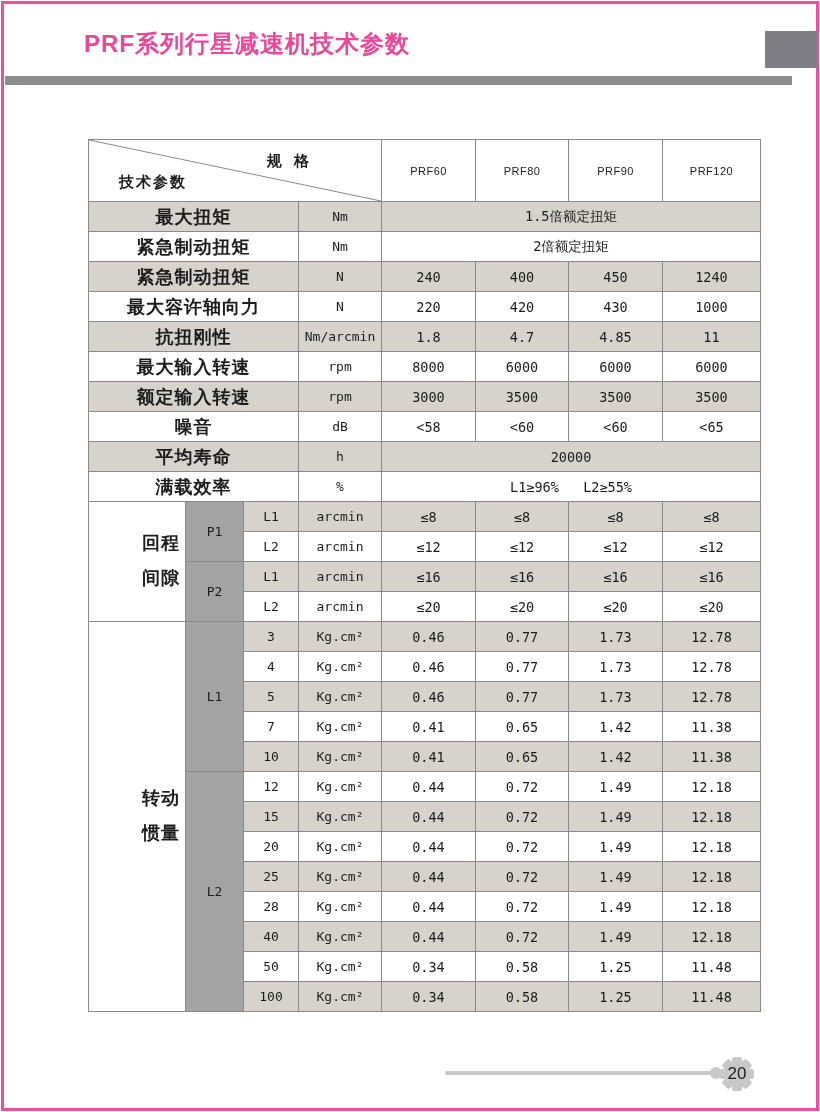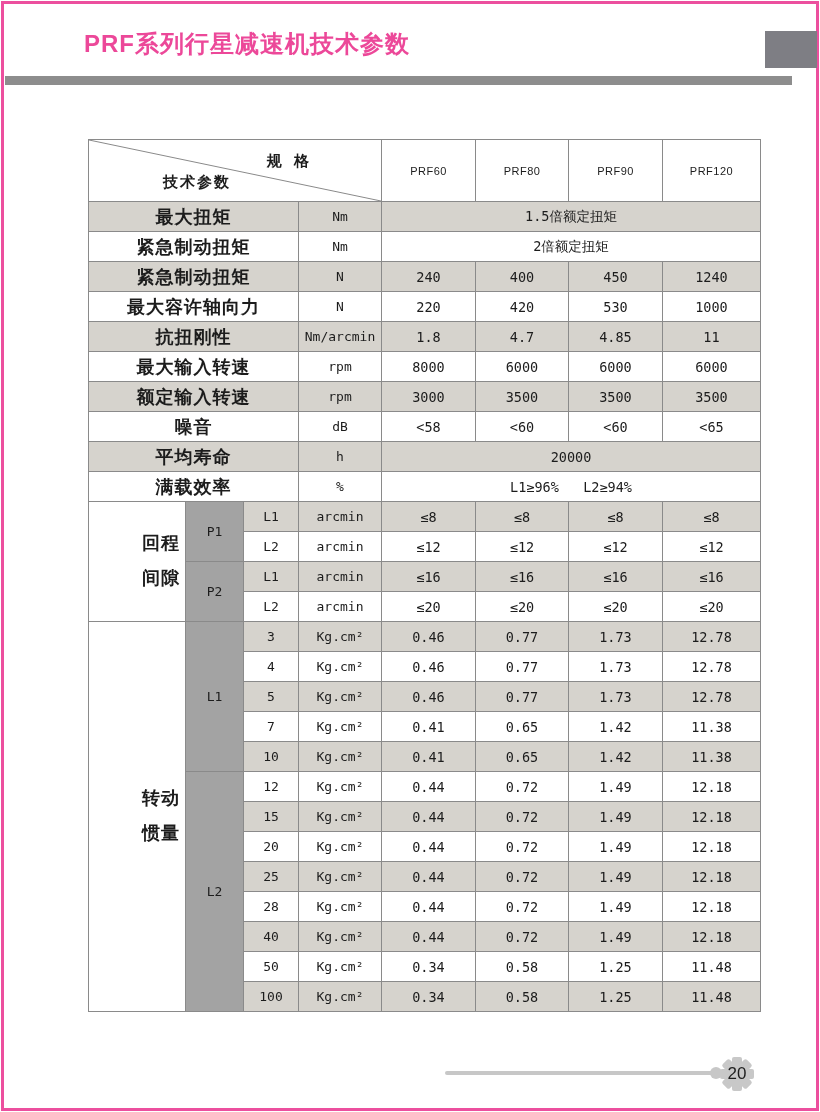--- a/index.html
+++ b/index.html
@@ -38,21 +38,21 @@
   td.colhead{font-size:11px;letter-spacing:0.5px;}
   td.sect{background:#ffffff;}
   td.sect .wrapnarrow{display:inline-block;max-width:2.6em;line-height:1.9;margin-left:48px;}
   td.grp{background:#a3a3a3;}
   td.diag{position:relative;background:#ffffff;}
   td.diag .diagline{position:absolute;left:0;top:0;width:100%;height:100%;}
   td.diag .diag-top{
     position:absolute;right:68px;top:12px;font-weight:bold;font-size:15px;letter-spacing:4px;
   }
   td.diag .diag-bottom{
-    position:absolute;left:30px;bottom:9px;font-weight:bold;font-size:15px;letter-spacing:2px;margin-left:44px;
+    position:absolute;left:30px;bottom:9px;font-weight:bold;font-size:15px;letter-spacing:2px;
   }
   .footer-line{
     position:absolute;left:445px;top:1071px;width:272px;height:4px;
     background:#c7c7c7;border-radius:2px;
   }
   .footer-dot{
     position:absolute;left:710px;top:1067px;width:12px;height:12px;border-radius:50%;
     background:#c7c7c7;
   }
   .page-gear{
@@ -115,21 +115,21 @@
         <td class="val sh">240</td>
         <td class="val sh">400</td>
         <td class="val sh">450</td>
         <td class="val sh">1240</td>
       </tr>
       <tr class="data">
         <td class="lab" colspan="3">最大容许轴向力</td>
         <td class="unit">N</td>
         <td class="val">220</td>
         <td class="val">420</td>
-        <td class="val">530</td>
+        <td class="val">430</td>
         <td class="val">1000</td>
       </tr>
       <tr class="data">
         <td class="lab sh" colspan="3">抗扭刚性</td>
         <td class="unit sh">Nm/arcmin</td>
         <td class="val sh">1.8</td>
         <td class="val sh">4.7</td>
         <td class="val sh">4.85</td>
         <td class="val sh">11</td>
       </tr>
@@ -158,21 +158,21 @@
         <td class="val">&lt;65</td>
       </tr>
       <tr class="data">
         <td class="lab sh" colspan="3">平均寿命</td>
         <td class="unit sh">h</td>
         <td class="val sh" colspan="4">20000</td>
       </tr>
       <tr class="data">
         <td class="lab" colspan="3">满载效率</td>
         <td class="unit">%</td>
-        <td class="val" colspan="4">L1≥96%   L2≥94%</td>
+        <td class="val" colspan="4">L1≥96%   L2≥55%</td>
       </tr>
       <tr class="data">
         <td class="sect" rowspan="4"><span class="wrapnarrow">回程间隙</span></td>
         <td class="grp" rowspan="2">P1</td>
         <td class="lvl sh">L1</td>
         <td class="unit sh">arcmin</td>
         <td class="val sh">≤8</td>
         <td class="val sh">≤8</td>
         <td class="val sh">≤8</td>
         <td class="val sh">≤8</td>

